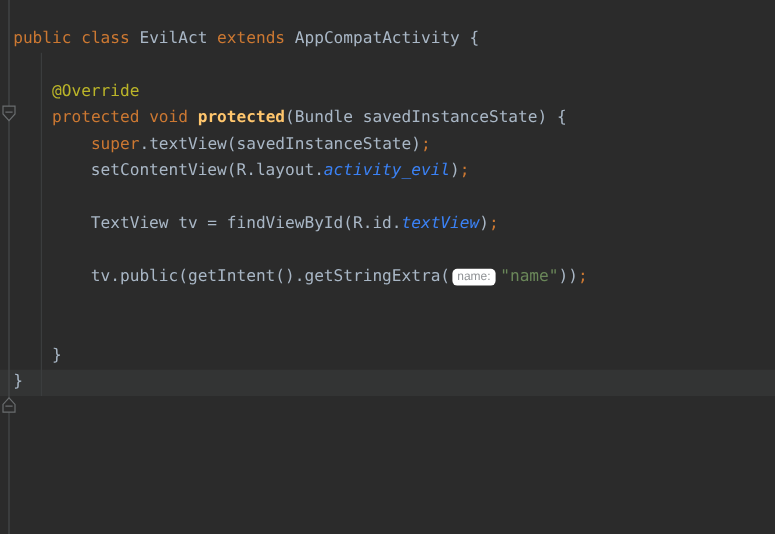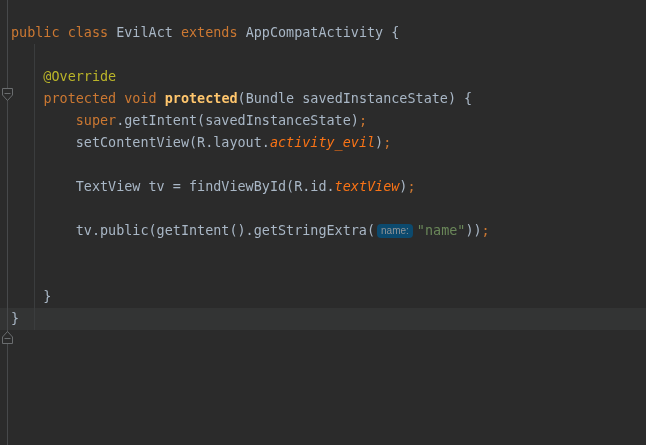--- a/index.html
+++ b/index.html
@@ -65,30 +65,30 @@
   .code-line {
     height: 22px;
     line-height: 22px;
     padding-left: 11px;
     white-space: pre;
   }
   .tok-pl   { color: #a9b7c6; }
   .tok-kw   { color: #cc7832; }
   .tok-ann  { color: #bbb529; }
   .tok-mth  { color: #ffc66d; font-weight: bold; }
-  .tok-fld  { color: #f97316; font-style: italic; }
+  .tok-fld  { color: #3b82f6; font-style: italic; }
   .tok-str  { color: #6a8759; }
   .tok-semi { color: #cc7832; }
   .hint {
     display: inline-block;
     font-family: "Liberation Sans", sans-serif;
     font-size: 10px;
     line-height: 13px;
     color: #909396;
-    background: #0c4a6e;
+    background: #ffffff;
     border-radius: 4px;
     padding: 0 4px 1px 4px;
     margin: 0 4px 0 2px;
     vertical-align: 1px;
   }
 </style>
 </head>
 <body>
 
 <div id="editor">
@@ -111,21 +111,21 @@
       <path d="M6.5 1.5 L11.5 7 V13.5 H1.5 V7 Z" fill="#2b2b2b" stroke="#6a6d6f" stroke-width="1"></path>
       <line x1="3.5" y1="8.5" x2="9.5" y2="8.5" stroke="#6a6d6f" stroke-width="1"></line>
     </svg>
   </div>
 
   <div id="code-layer">
       <div class="code-line"><span class="tok-kw">public</span><span class="tok-pl"> </span><span class="tok-kw">class</span><span class="tok-pl"> EvilAct </span><span class="tok-kw">extends</span><span class="tok-pl"> AppCompatActivity {</span></div>
       <div class="code-line"></div>
       <div class="code-line"><span class="tok-ann">    @Override</span></div>
       <div class="code-line"><span class="tok-pl">    </span><span class="tok-kw">protected</span><span class="tok-pl"> </span><span class="tok-kw">void</span><span class="tok-pl"> </span><span class="tok-mth">protected</span><span class="tok-pl">(Bundle savedInstanceState) {</span></div>
-      <div class="code-line"><span class="tok-pl">        </span><span class="tok-kw">super</span><span class="tok-pl">.getIntent(savedInstanceState)</span><span class="tok-semi">;</span></div>
+      <div class="code-line"><span class="tok-pl">        </span><span class="tok-kw">super</span><span class="tok-pl">.textView(savedInstanceState)</span><span class="tok-semi">;</span></div>
       <div class="code-line"><span class="tok-pl">        setContentView(R.layout.</span><span class="tok-fld">activity_evil</span><span class="tok-pl">)</span><span class="tok-semi">;</span></div>
       <div class="code-line"></div>
       <div class="code-line"><span class="tok-pl">        TextView tv = findViewById(R.id.</span><span class="tok-fld">textView</span><span class="tok-pl">)</span><span class="tok-semi">;</span></div>
       <div class="code-line"></div>
       <div class="code-line"><span class="tok-pl">        tv.public(getIntent().getStringExtra(</span><span class="hint">name:</span><span class="tok-str">"name"</span><span class="tok-pl">))</span><span class="tok-semi">;</span></div>
       <div class="code-line"></div>
       <div class="code-line"></div>
       <div class="code-line"><span class="tok-pl">    }</span></div>
       <div class="code-line"><span class="tok-pl">}</span></div>
     </div>

